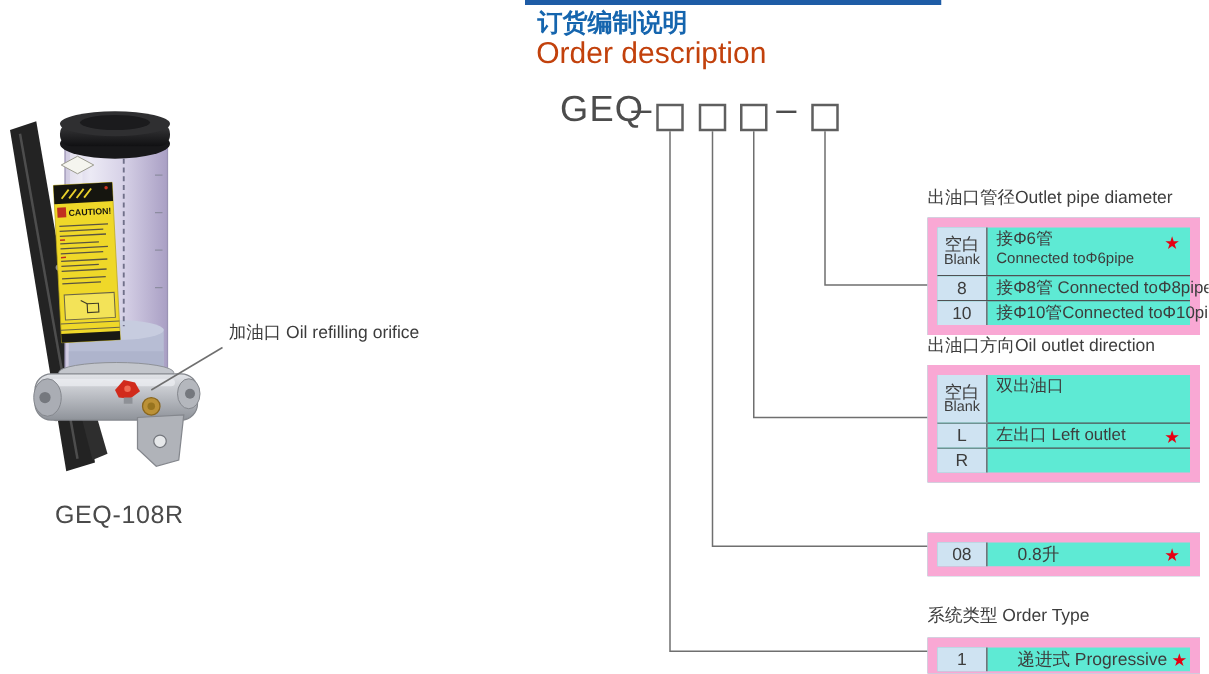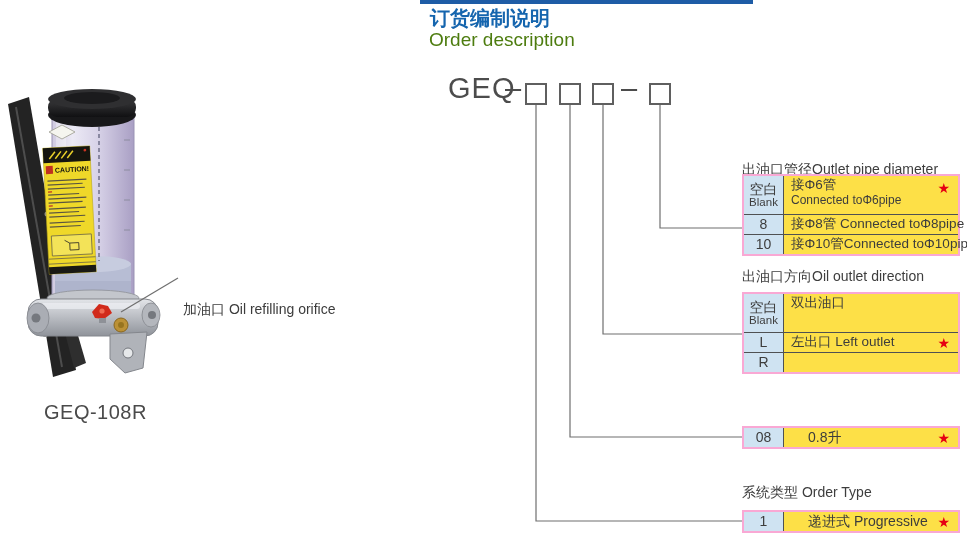--- a/index.html
+++ b/index.html
@@ -3,34 +3,34 @@
 <meta charset="utf-8">
 <style>
   html,body{margin:0;padding:0;background:#fff;}
   .stage{
     position:relative;width:967px;height:539px;background:#ffffff;
     font-family:"Liberation Sans",sans-serif;overflow:hidden;color:#3d3d3d;
   }
   
   .top-bar{position:absolute;left:420px;top:0;width:333px;height:4px;background:#1e5ca6;}
   .title-zh{position:absolute;left:430px;top:5px;font-size:20px;font-weight:bold;color:#1565ae;white-space:nowrap;}
-  .title-en{position:absolute;left:429px;top:29px;font-size:19px;color:#4d7c0f;white-space:nowrap;}
+  .title-en{position:absolute;left:429px;top:29px;font-size:24px;color:#c2410c;white-space:nowrap;}
   
   .pump{position:absolute;left:0;top:85px;}
-  .callout{position:absolute;left:183px;top:257px;font-size:14px;color:#3c3c3c;white-space:nowrap;margin-top:44px;}
+  .callout{position:absolute;left:183px;top:257px;font-size:14px;color:#3c3c3c;white-space:nowrap;}
   .model{position:absolute;left:44px;top:401px;font-size:20px;color:#4a4a4a;letter-spacing:.5px;white-space:nowrap;}
   
   .code-txt{position:absolute;top:72px;font-size:29px;color:#4c4c4c;letter-spacing:1px;white-space:nowrap;}
   .code-box{position:absolute;top:83px;width:22px;height:22px;border:2px solid #5f5f5f;box-sizing:border-box;background:#fff;}
   
   .overlay{position:absolute;left:0;top:0;pointer-events:none;}
   .overlay polyline,.overlay line{fill:none;stroke:#6f6f6f;stroke-width:1.2;}
   
   .tbl-h{position:absolute;left:742px;font-size:14px;color:#3d3d3d;white-space:nowrap;}
-  .tbl{position:absolute;left:742px;width:218px;border:2px solid #f9a8d4;box-sizing:border-box;background:#fde047;}
+  .tbl{position:absolute;left:742px;width:218px;border:8px solid #f9a8d4;box-sizing:border-box;background:#5eead4;}
   .trow{display:flex;box-sizing:border-box;}
   .trow + .trow{border-top:1.5px solid #4f5153;}
   .ccode{flex:0 0 40px;width:40px;background:#cfe3f2;border-right:1.5px solid #4f5153;
          display:flex;flex-direction:column;align-items:center;justify-content:center;
          font-size:14px;line-height:1.05;box-sizing:border-box;}
   .ccode .sub{font-size:11.5px;}
   .cdesc{flex:1;position:relative;display:flex;flex-direction:column;justify-content:flex-start;
          padding:1px 24px 1px 7px;box-sizing:border-box;font-size:13.5px;line-height:1.18;white-space:nowrap;}
   .cdesc .sub{font-size:12px;}
   .cdesc.pad-lg{padding-left:24px;font-size:14px;}
@@ -162,21 +162,21 @@
   <div class="code-box" style="left:649px;"></div>
 
   <svg class="overlay" width="967" height="539" viewBox="0 0 967 539">
     <polyline points="536,105 536,521 742,521"></polyline>
     <polyline points="570,105 570,437 742,437"></polyline>
     <polyline points="603,105 603,334 742,334"></polyline>
     <polyline points="660,105 660,228 742,228"></polyline>
     <line x1="178" y1="278" x2="121" y2="312"></line>
   </svg>
 
-  <div class="tbl-h" style="top:149px;margin-top:12px;">出油口管径Outlet pipe diameter</div>
+  <div class="tbl-h" style="top:149px;">出油口管径Outlet pipe diameter</div>
   <div class="tbl" style="top:174px;">
     <div class="trow r-tall">
       <div class="ccode">
         <div>空白</div>
         <div class="sub">Blank</div>
       </div>
       <div class="cdesc">
         <div>接Φ6管</div>
         <div class="sub">Connected toΦ6pipe</div>
         <span class="star at-top">★</span>

